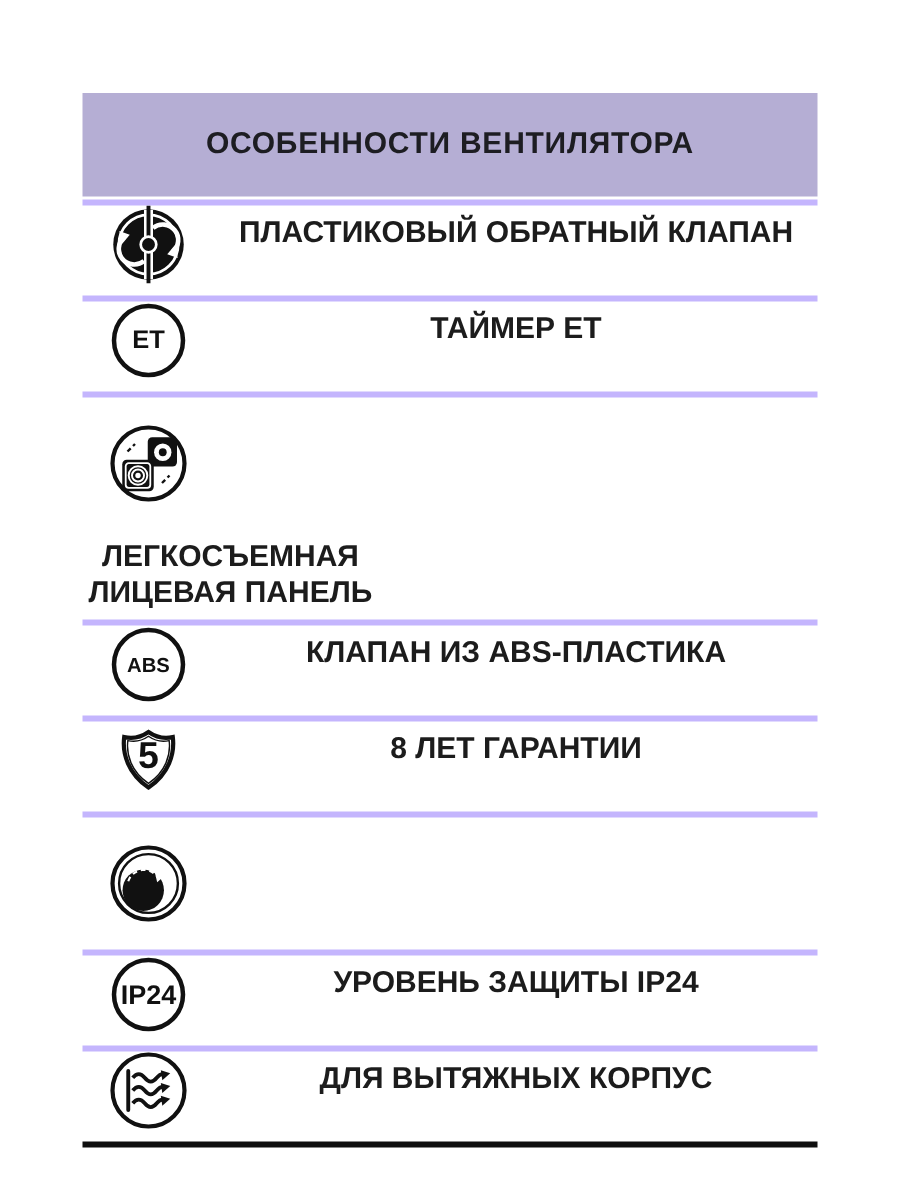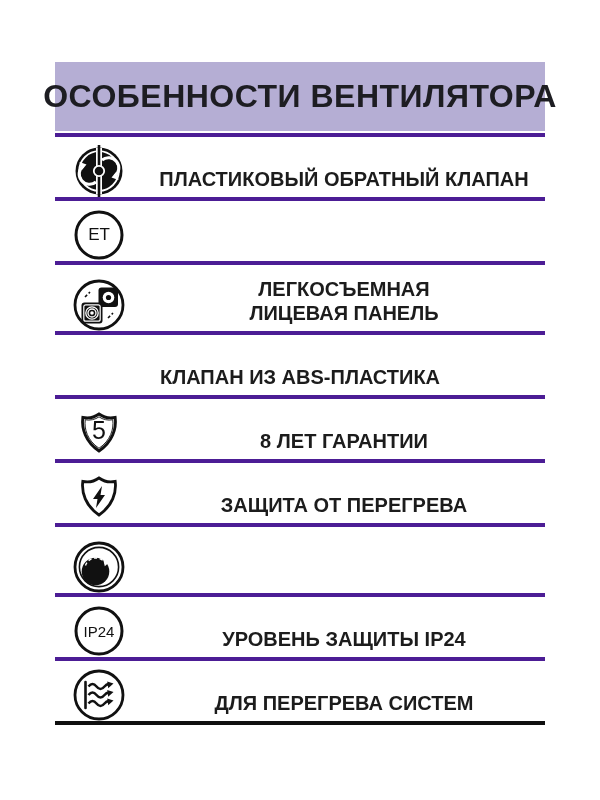--- a/index.html
+++ b/index.html
@@ -15,53 +15,53 @@
     width: 490px;
   }
   .header {
     background: #b5aed4;
     height: 69px;
     display: flex;
     align-items: center;
     justify-content: center;
   }
   .header .title {
-    font-size: 32px;
+    font-size: 20px;
     font-weight: 700;
     color: #1d1d22;
     letter-spacing: 0.5px;
     white-space: nowrap;
   }
   .feature-list {
     margin-top: 2px;
     border-bottom: 4px solid #0f0f0f;
   }
   .row {
-    border-top: 4px solid #4c1d95;
+    border-top: 4px solid #c4b5fd;
     min-height: 60px;
     display: flex;
-    align-items: flex-end;
-  }
-  .row.two-line { min-height: 66px; }
+    align-items: flex-start;
+  }
+  .row.two-line { min-height: 66px; flex-direction: column; }
   .icon-col {
     width: 88px;
     flex: 0 0 88px;
     display: flex;
     align-items: center;
     justify-content: center;
   }
   .icon-holder {
     position: relative;
     width: 52px; height: 52px;
   }
   .icon-holder svg { position: absolute; inset: 0; }
   .badge {
     position: absolute; inset: 0;
     display: flex; align-items: center; justify-content: center;
-    font-weight: 400;
+    font-weight: 700;
     color: #111111;
     letter-spacing: 0px;
   }
   [data-name="warranty-shield-icon"] .badge { padding-bottom: 5px; }
   .text-col {
     flex: 1;
     display: flex;
     align-items: center;
     justify-content: center;
     padding: 6px 4px;
@@ -107,20 +107,23 @@
 
   <div class="row" data-name="feature-row">
     <div class="icon-col">
       <div class="icon-holder" data-name="timer-et-icon">
   <svg viewBox="-26 -26 52 52" width="52" height="52">
     <circle r="23" fill="none" stroke="#111" stroke-width="3"></circle>
   </svg>
 
         <span class="badge" data-name="icon-badge-text" style="font-size: 17px;">ET</span>
       </div>
+    </div>
+    <div class="text-col">
+      <div class="label" data-name="feature-label">ТАЙМЕР ET</div>
     </div>
   </div>
 
   <div class="row two-line" data-name="feature-row">
     <div class="icon-col">
       <div class="icon-holder" data-name="removable-panel-icon">
   <svg viewBox="-26 -26 52 52" width="52" height="52">
     <circle r="24" fill="none" stroke="#111" stroke-width="2.8"></circle>
     <rect x="-0.5" y="-17.5" width="19.5" height="19.5" rx="3" fill="#111"></rect>
     <circle cx="9.5" cy="-7.5" r="5.8" fill="#fff"></circle>
@@ -136,20 +139,29 @@
 
       </div>
     </div>
     <div class="text-col">
       <div class="label" data-name="feature-label">ЛЕГКОСЪЕМНАЯ
 ЛИЦЕВАЯ ПАНЕЛЬ</div>
     </div>
   </div>
 
   <div class="row" data-name="feature-row">
+    <div class="icon-col">
+      <div class="icon-holder" data-name="abs-plastic-icon">
+  <svg viewBox="-26 -26 52 52" width="52" height="52">
+    <circle r="23" fill="none" stroke="#111" stroke-width="3"></circle>
+  </svg>
+
+        <span class="badge" data-name="icon-badge-text" style="font-size: 13.5px;">ABS</span>
+      </div>
+    </div>
     <div class="text-col">
       <div class="label" data-name="feature-label">КЛАПАН ИЗ ABS-ПЛАСТИКА</div>
     </div>
   </div>
 
   <div class="row" data-name="feature-row">
     <div class="icon-col">
       <div class="icon-holder" data-name="warranty-shield-icon">
   <svg viewBox="-26 -26 52 52" width="52" height="52">
     <path d="M 0 -19 C 4.5 -15.8 10.8 -14.4 16.2 -15.6 C 17.6 -4.6 13.6 8.8 0 18 C -13.6 8.8 -17.6 -4.6 -16.2 -15.6 C -10.8 -14.4 -4.5 -15.8 0 -19 Z" fill="none" stroke="#111" stroke-width="2.8"></path>
@@ -157,34 +169,20 @@
   </svg>
 
         <span class="badge" data-name="icon-badge-text" style="font-size: 25px;">5</span>
       </div>
     </div>
     <div class="text-col">
       <div class="label" data-name="feature-label">8 ЛЕТ ГАРАНТИИ</div>
     </div>
   </div>
 
-  <div class="row" data-name="feature-row">
-    <div class="icon-col">
-      <div class="icon-holder" data-name="overheat-protection-icon">
-  <svg viewBox="-26 -26 52 52" width="52" height="52">
-    <path d="M 0 -19 C 4.5 -15.8 10.8 -14.4 16.2 -15.6 C 17.6 -4.6 13.6 8.8 0 18 C -13.6 8.8 -17.6 -4.6 -16.2 -15.6 C -10.8 -14.4 -4.5 -15.8 0 -19 Z" fill="none" stroke="#111" stroke-width="2.8"></path>
-    <polygon points="3,-11 -6,2 -1.5,2 -3,11 6,-2 1.5,-2" fill="#111"></polygon>
-  </svg>
-
-      </div>
-    </div>
-    <div class="text-col">
-      <div class="label" data-name="feature-label">ЗАЩИТА ОТ ПЕРЕГРЕВА</div>
-    </div>
-  </div>
 
   <div class="row two-line" data-name="feature-row">
     <div class="icon-col">
       <div class="icon-holder" data-name="sliding-bearing-icon">
   <svg viewBox="-26 -26 52 52" width="52" height="52">
     <circle r="24" fill="none" stroke="#111" stroke-width="2.8"></circle>
     <circle r="19.6" fill="none" stroke="#111" stroke-width="1.6"></circle>
     <circle cx="-3.5" cy="4.5" r="13.8" fill="#111"></circle>
     <path d="M -13.5 -1.5 A 11 11 0 0 1 6.5 -3.5" fill="none" stroke="#fff" stroke-width="1.4" stroke-dasharray="3.2 2.6"></path>
     <polygon points="10,-4.5 4.2,-7.5 5.8,-0.8" fill="#fff"></polygon>
@@ -194,21 +192,21 @@
     </div>
   </div>
 
   <div class="row" data-name="feature-row">
     <div class="icon-col">
       <div class="icon-holder" data-name="ip24-icon">
   <svg viewBox="-26 -26 52 52" width="52" height="52">
     <circle r="23" fill="none" stroke="#111" stroke-width="3"></circle>
   </svg>
 
-        <span class="badge" data-name="icon-badge-text" style="font-size: 15px;">IP24</span>
+        <span class="badge" data-name="icon-badge-text" style="font-size: 18px;">IP24</span>
       </div>
     </div>
     <div class="text-col">
       <div class="label" data-name="feature-label">УРОВЕНЬ ЗАЩИТЫ IP24</div>
     </div>
   </div>
 
   <div class="row" data-name="feature-row">
     <div class="icon-col">
       <div class="icon-holder" data-name="exhaust-systems-icon">
@@ -225,17 +223,17 @@
     </g>
     <g>
       <path d="M -10.5 8.5 q 4 -5 8 0 q 4 5 8 0 q 2.5 -3 5 -2.2" fill="none" stroke="#111" stroke-width="2.5"></path>
       <polygon points="14.5,5.5 8.2,3.5 9.2,10.2" fill="#111"></polygon>
     </g>
   </svg>
 
       </div>
     </div>
     <div class="text-col">
-      <div class="label" data-name="feature-label">ДЛЯ ПЕРЕГРЕВА СИСТЕМ</div>
+      <div class="label" data-name="feature-label">ДЛЯ ВЫТЯЖНЫХ КОРПУС</div>
     </div>
   </div>
 </div>
 </div>
 
 </body></html>

